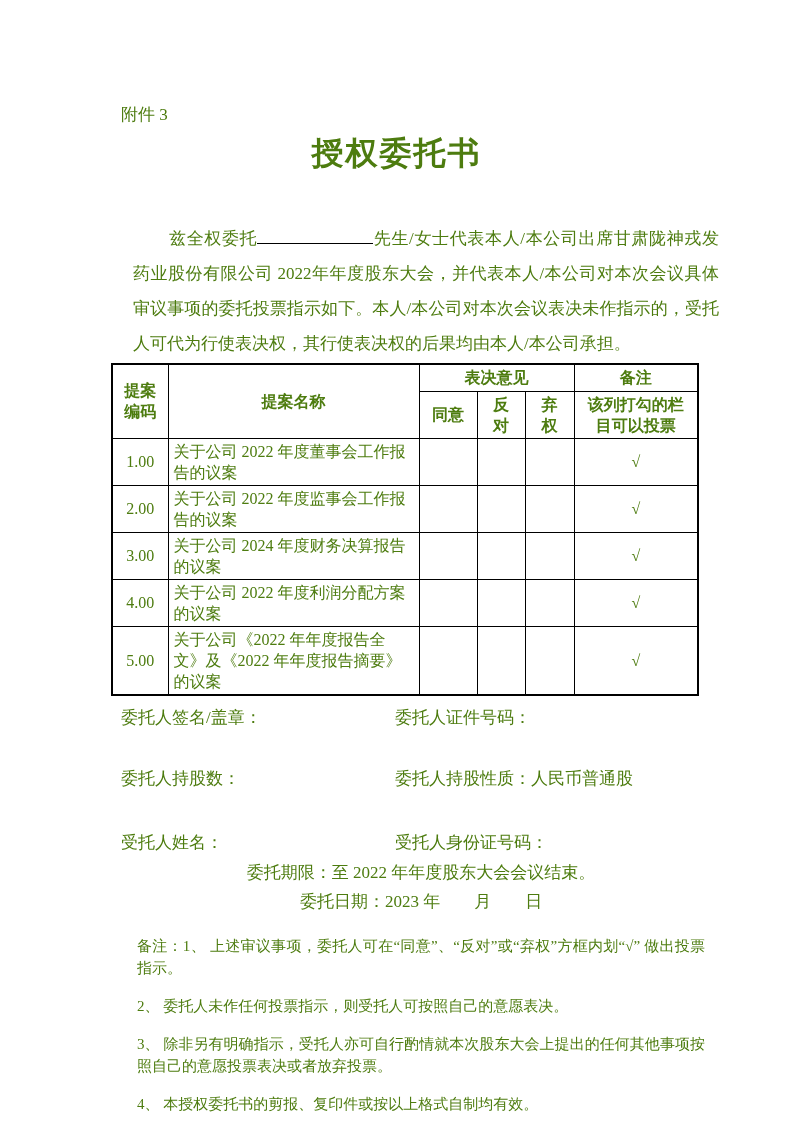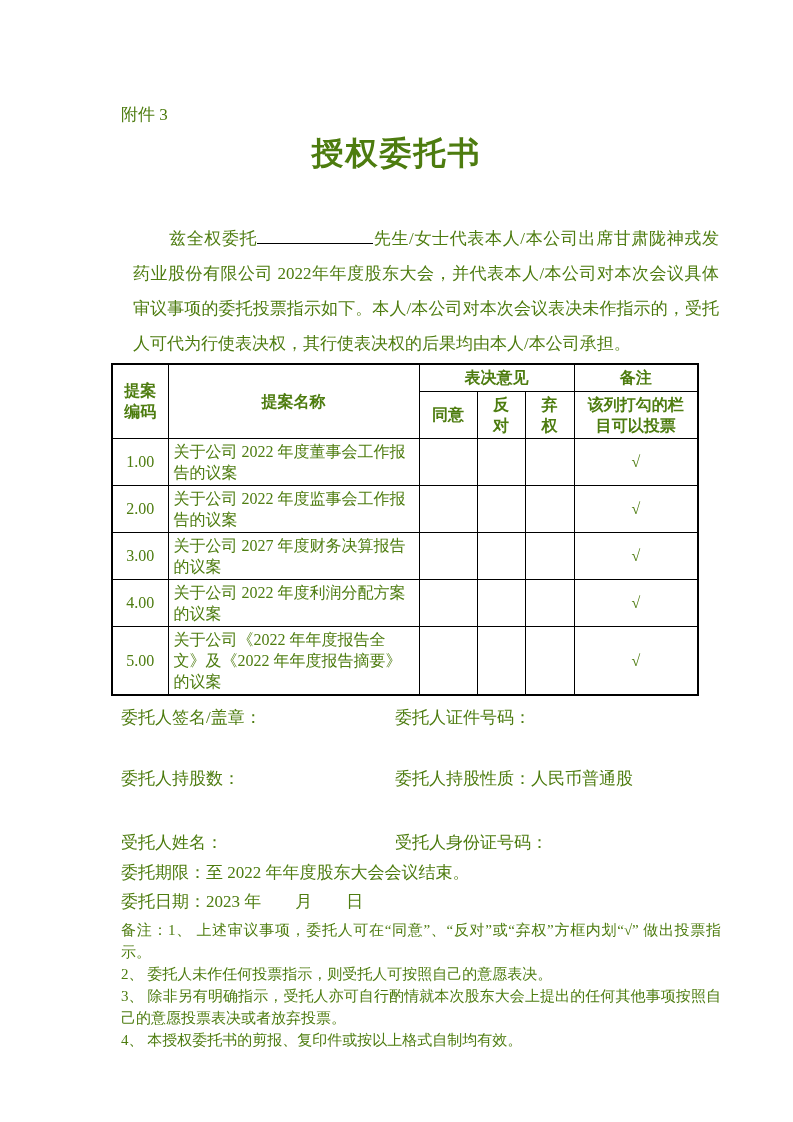--- a/index.html
+++ b/index.html
@@ -53,27 +53,27 @@
   tr.hdr-row-2 { height:47px; }
   tr.data-row  { height:46px; }
   .field-row {
     position:absolute; left:121px; width:586px;
     display:flex; font-size:17px; line-height:22px;
   }
   .field-row .fl { width:274px; flex:0 0 274px; }
   .field-row .fr { flex:1; }
   .single-line {
     position:absolute; left:121px; width:600px;
-    font-size:17px; line-height:22px;
+    font-size:17px; line-height:22px;text-align:center;
   }
   .notes {
     position:absolute; left:121px; top:919px; width:600px;
     font-size:15px; line-height:22px; text-align:justify;
   }
-  .notes .note-line { margin:0; }
+  .notes .note-line { margin:16px; }
 </style>
 </head>
 <body>
 
 <div class="page">
 
   <div class="attachment">附件 3</div>
 
   <h1 class="title">授权委托书</h1>
 
@@ -112,21 +112,21 @@
     <tr class="data-row">
       <td>2.00</td>
       <td class="name-cell">关于公司 2022 年度监事会工作报告的议案</td>
       <td></td>
       <td></td>
       <td></td>
       <td>√</td>
     </tr>
     <tr class="data-row">
       <td>3.00</td>
-      <td class="name-cell">关于公司 2027 年度财务决算报告的议案</td>
+      <td class="name-cell">关于公司 2024 年度财务决算报告的议案</td>
       <td></td>
       <td></td>
       <td></td>
       <td>√</td>
     </tr>
     <tr class="data-row">
       <td>4.00</td>
       <td class="name-cell">关于公司 2022 年度利润分配方案的议案</td>
       <td></td>
       <td></td>

